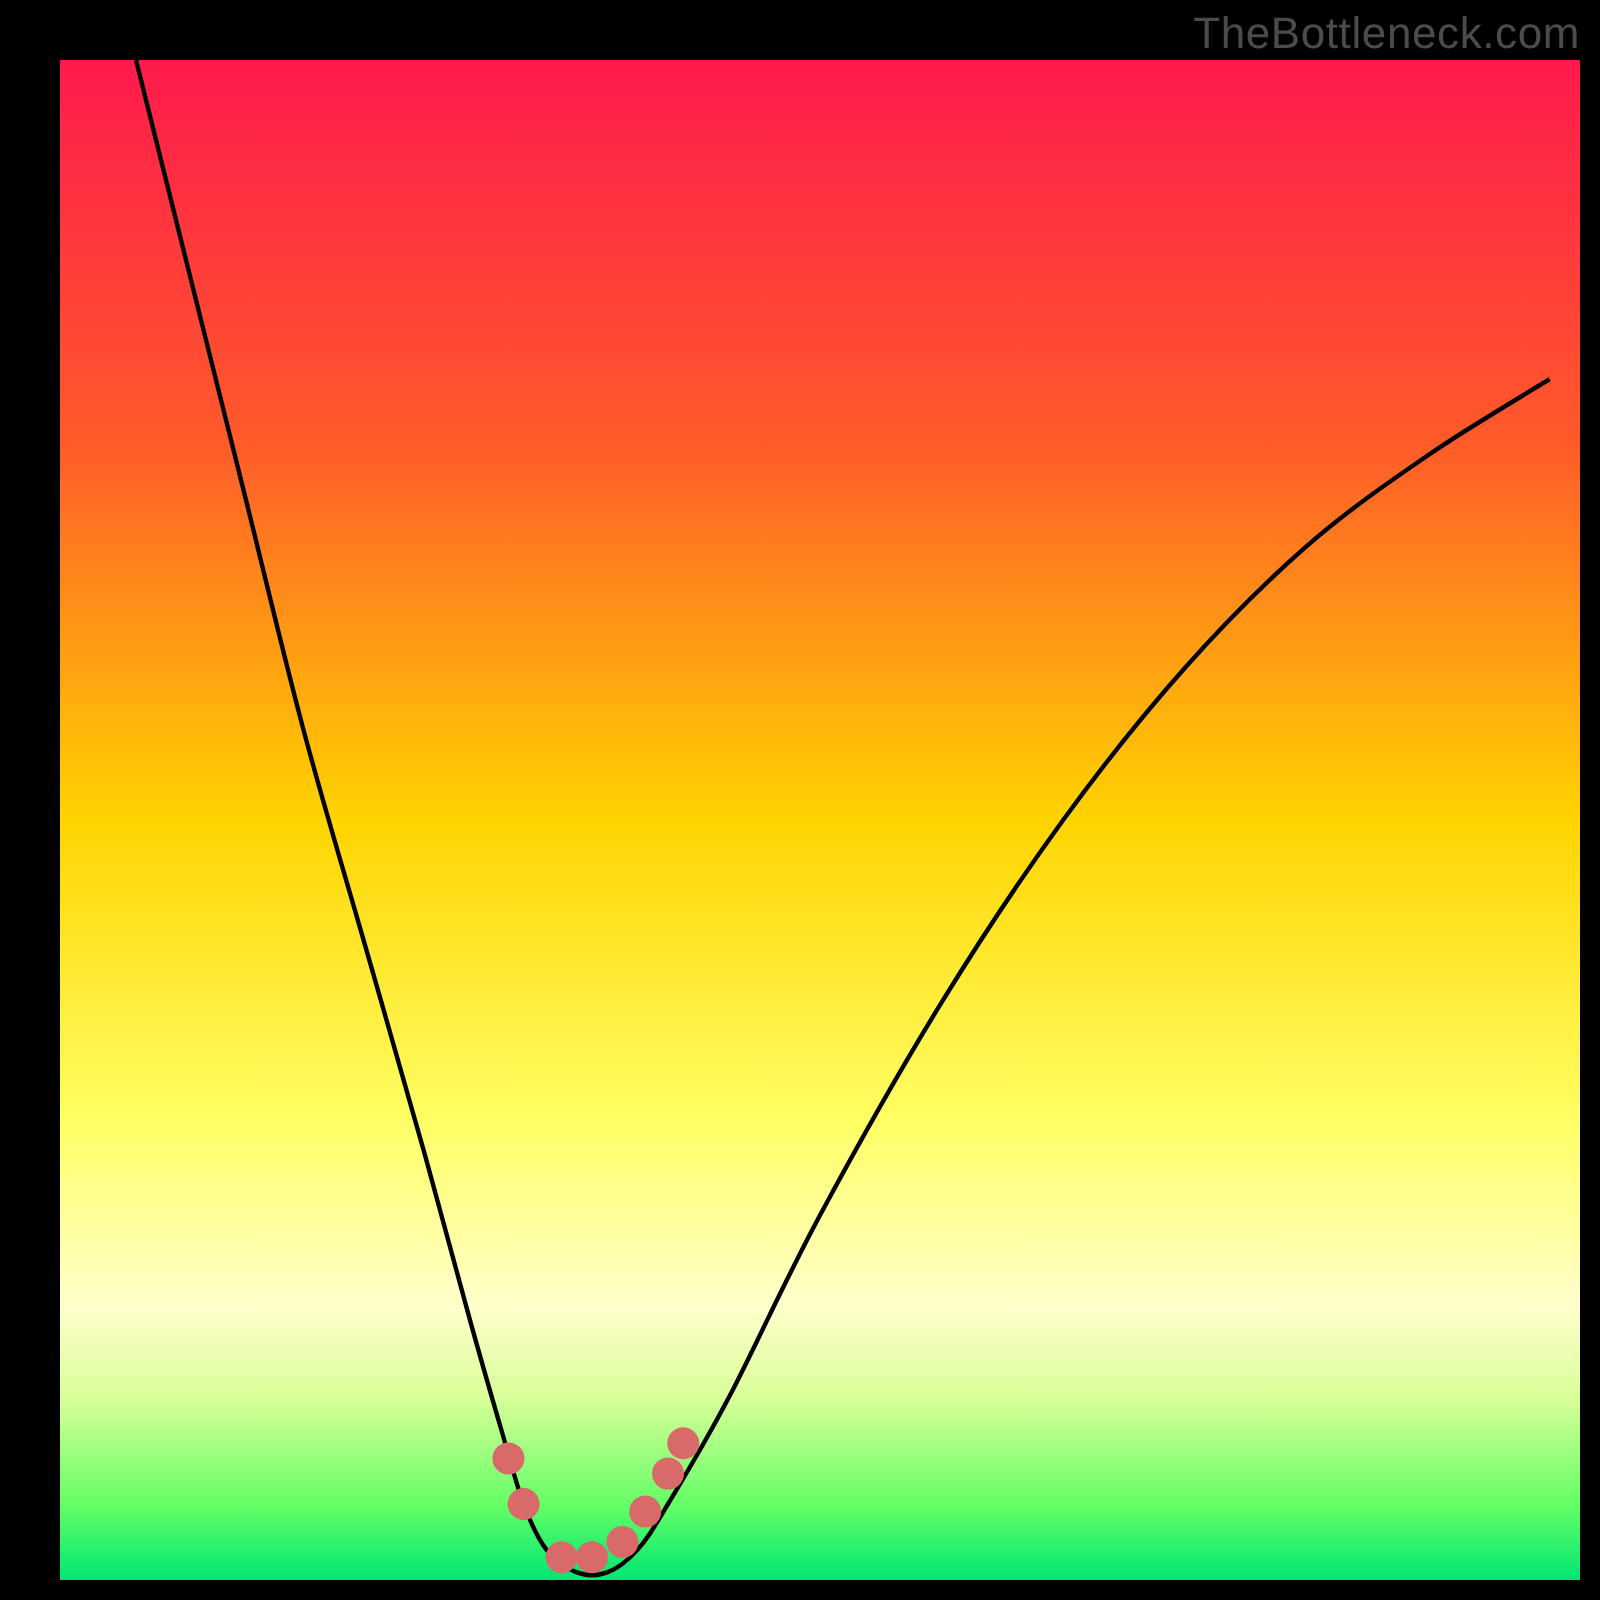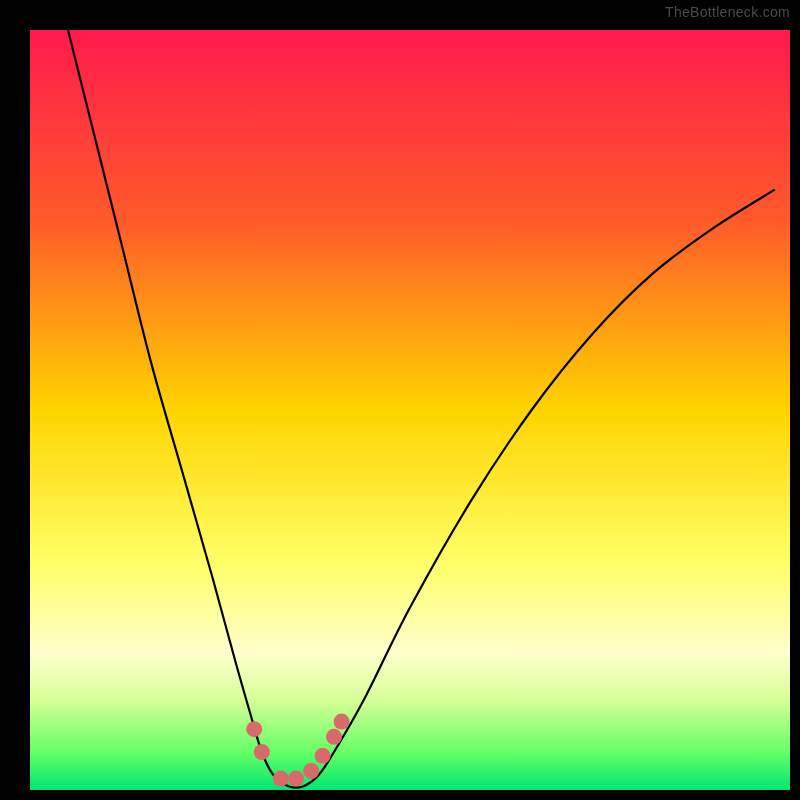--- a/index.html
+++ b/index.html
@@ -10,21 +10,21 @@
     background: #000;
     font-family: Arial, sans-serif;
     overflow: hidden;
     position: relative;
   }
   .watermark {
     position: absolute;
     top: 4px;
     right: 10px;
     color: #4b4b4b;
-    font-size: 14px;
+    font-size: 22px;
     font-weight: 500;
     z-index: 10;
     letter-spacing: 0.3px;
   }
   .chart-area {
     position: absolute;
     left: 30px;
     top: 30px;
     width: 760px;
     height: 760px;

